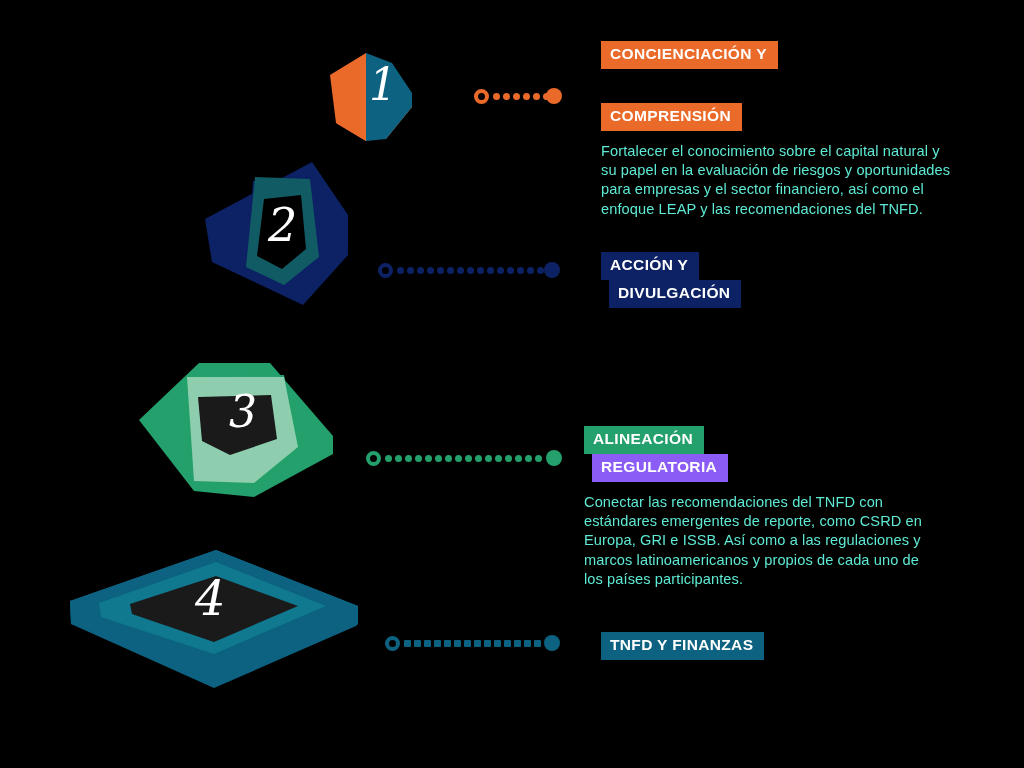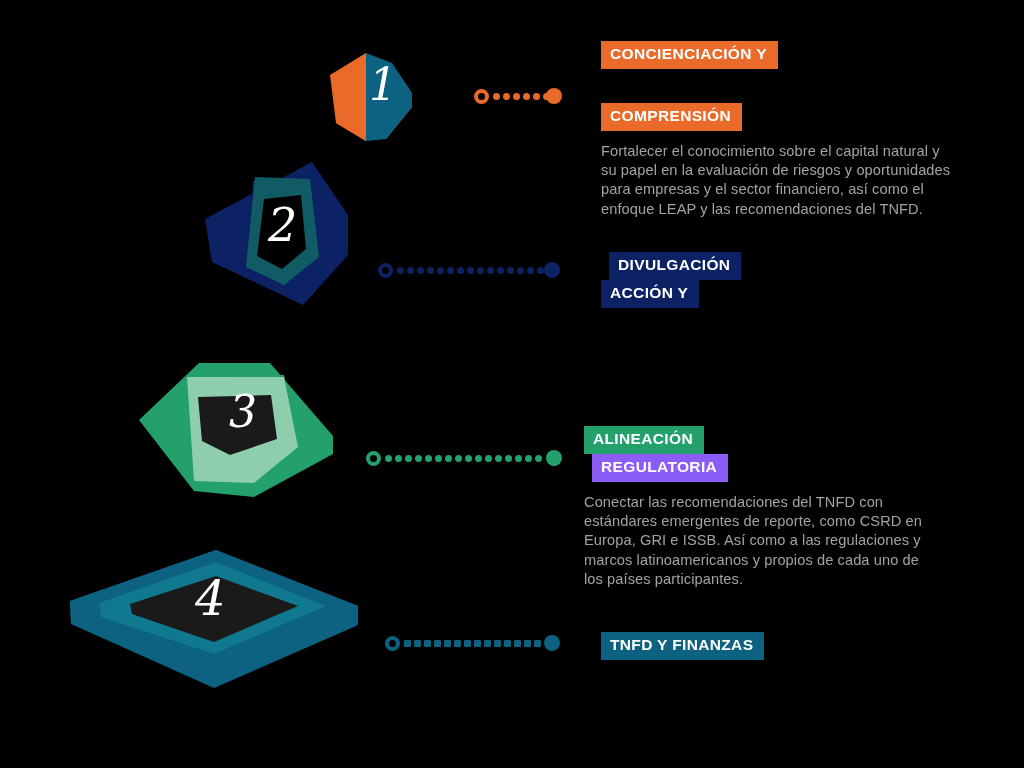--- a/index.html
+++ b/index.html
@@ -51,21 +51,21 @@
     padding:4px 11px 5px 9px;
     font-size:15.5px; font-weight:700; letter-spacing:.35px;
     line-height:1.22; color:#fff;
   }
   .badge-holder .row.indent { padding-left:8px; }
 
   .body-text {
     margin-top:11px;
     font-size:14.6px;
     line-height:1.32;
-    color:#a3a3a3;
+    color:#5eead4;
     letter-spacing:.1px;
     font-weight:500;
   }
 </style>
 </head>
 <body>
 
 <div id="canvas">
 
   <div class="shape-wrap" style="left:326px; top:45px;">
@@ -127,22 +127,22 @@
         <i style="left:110px"></i>
       <i style="left:120px"></i>
         <i style="left:130px"></i>
         <i style="left:140px"></i>
     </span>
     <span class="conn-dot-end"></span>
   </div>
 
   <div class="block" style="left:601px; top:252px;">
     <div class="badge-holder">
+      <div class="row"><span style="background:#0d2265;">ACCIÓN Y</span></div>
       <div class="row indent"><span style="background:#0d2265;">DIVULGACIÓN</span></div>
-      <div class="row"><span style="background:#0d2265;">ACCIÓN Y</span></div>
     </div>
   </div>
 
   <div class="shape-wrap" style="left:136px; top:357px;">
     <svg width="200" height="145" viewBox="0 0 200 145">
       <polygon points="3,63 63,6 134,6 197,79 197,97 118,140 58,134" fill="#23a06b"></polygon>
       <polygon points="49,20 148,18 163,92 120,128 56,126" fill="#23a06b"></polygon>
       <polygon points="51,20 148,20 162,90 118,126 58,124" fill="#8ecdae"></polygon>
       <polygon points="62,40 135,38 141,82 94,98 66,84" fill="#1a1a1a"></polygon>
     </svg>

